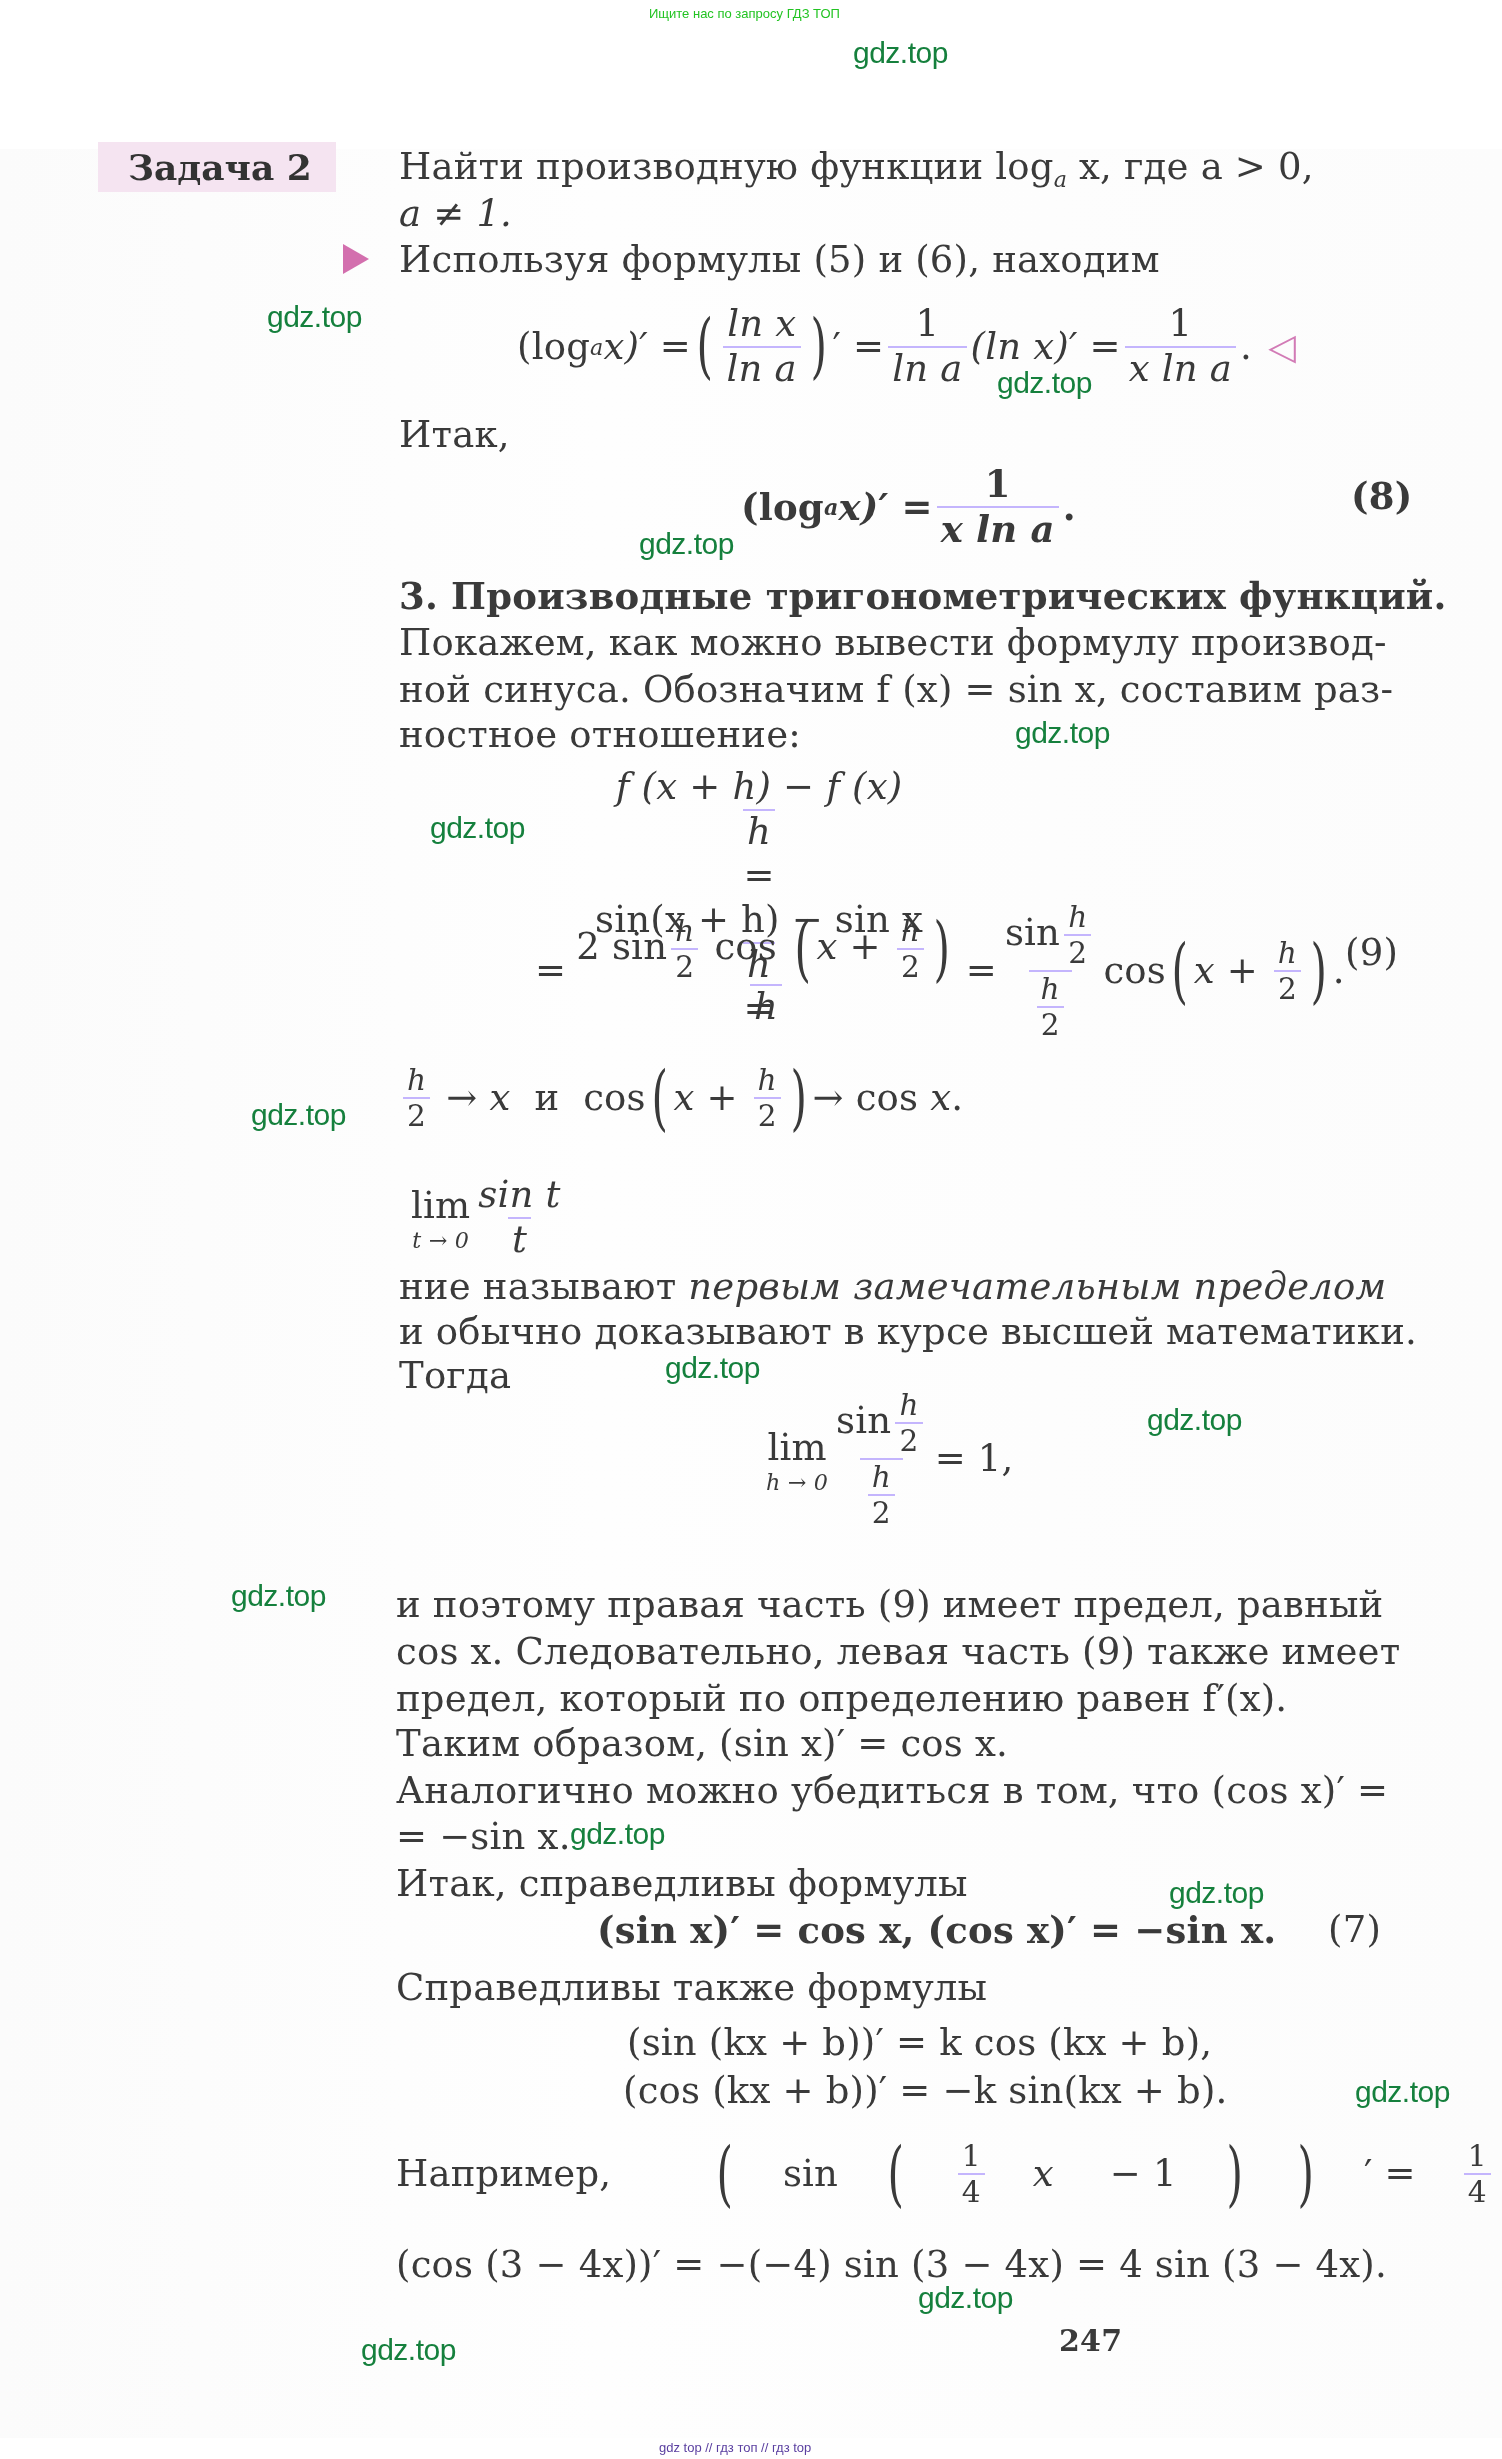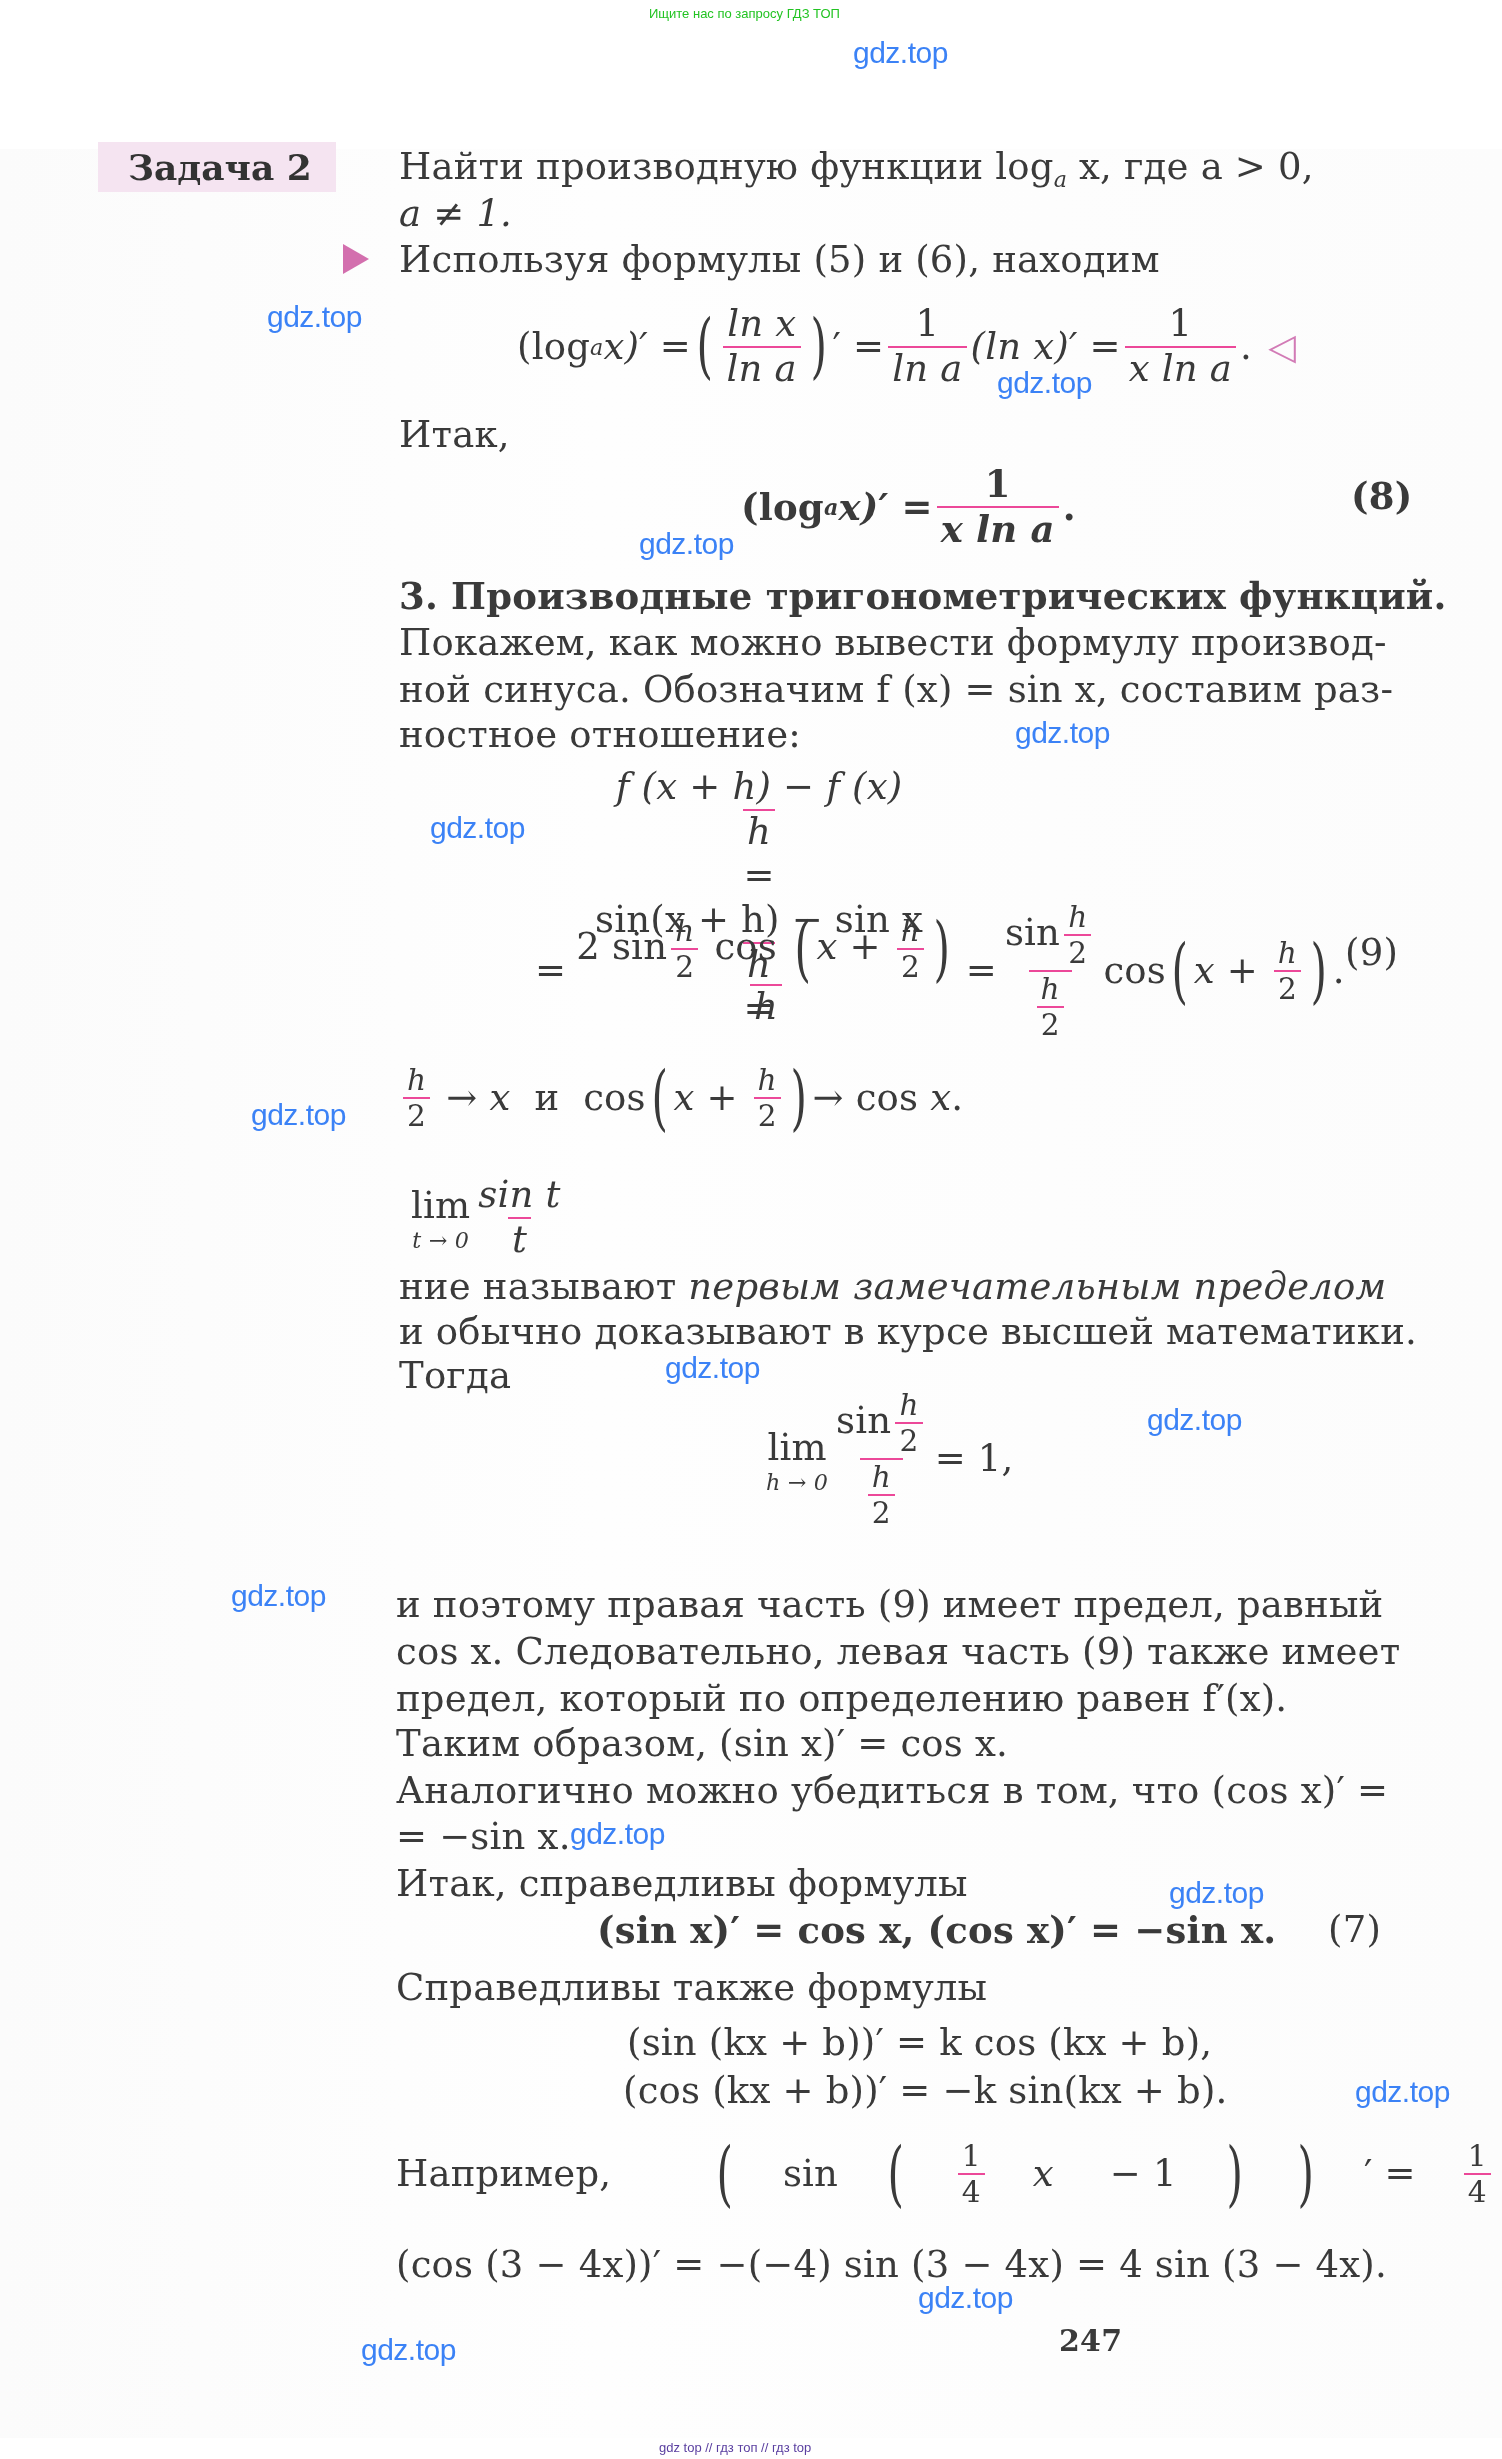--- a/index.html
+++ b/index.html
@@ -4,28 +4,28 @@
 <style>
   html, body { margin:0; padding:0; }
   body { width:1502px; height:2460px; position:relative; background:#ffffff; overflow:hidden;
          font-family:"DejaVu Serif", serif; color:#333; }
   .page-bg { position:absolute; left:0; top:149px; width:1502px; height:2289px;
              background:linear-gradient(90deg,#fbfbfb 0%,#fefefe 40%,#fcfcfc 100%); }
   .abs { position:absolute; white-space:nowrap; }
   .txt { font-size:37px; line-height:46px; color:#3a3a3a; letter-spacing:0.2px; }
   .i { font-style:italic; }
   .b { font-weight:bold; }
-  .wm { font-family:"Liberation Sans", sans-serif; font-size:30px; color:#3b82f6; letter-spacing:-0.5px; }
+  .wm { font-family:"Liberation Sans", sans-serif; font-size:30px; color:#15803d; letter-spacing:-0.5px; }
   .topnote { font-family:"Liberation Sans", sans-serif; font-size:13px; color:#22c322; }
   .foot { font-family:"Liberation Sans", sans-serif; font-size:13px; color:#5a3fa0; }
   .badge { background:#f5e4f1; font-weight:bold; font-size:36px; color:#333;
            padding:4px 24px 4px 30px; }
   .frac { display:inline-flex; flex-direction:column; align-items:center; vertical-align:middle; margin:0 4px; }
   .frac .num { padding:0 4px; line-height:1.15; }
-  .frac .den { padding:0 4px; border-top:2px solid #ec4899; line-height:1.15; }
+  .frac .den { padding:0 4px; border-top:2px solid #c4b5fd; line-height:1.15; }
   .paren { font-size:1.9em; font-weight:100; vertical-align:middle; line-height:1; transform:scaleX(0.6); display:inline-block; }
   .small { font-size:0.8em; }
   .sub { font-size:0.6em; vertical-align:-0.35em; font-style:italic; }
   .limwrap { display:inline-flex; flex-direction:column; align-items:center; vertical-align:middle; }
   .limwrap .under { font-size:0.6em; font-style:italic; line-height:1; }
   .eqnum { font-size:37px; }
   .tri-pink { width:0; height:0; border-top:15px solid transparent; border-bottom:15px solid transparent;
               border-left:26px solid #d36fae; }
   .tri-open { font-size:36px; color:#d27bb6; }
 </style>

